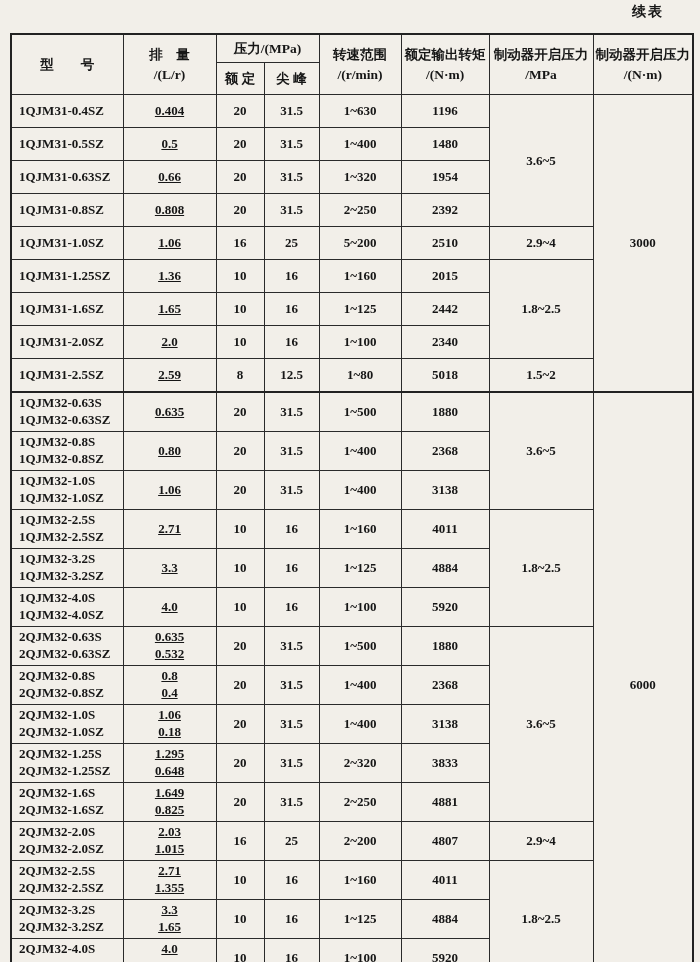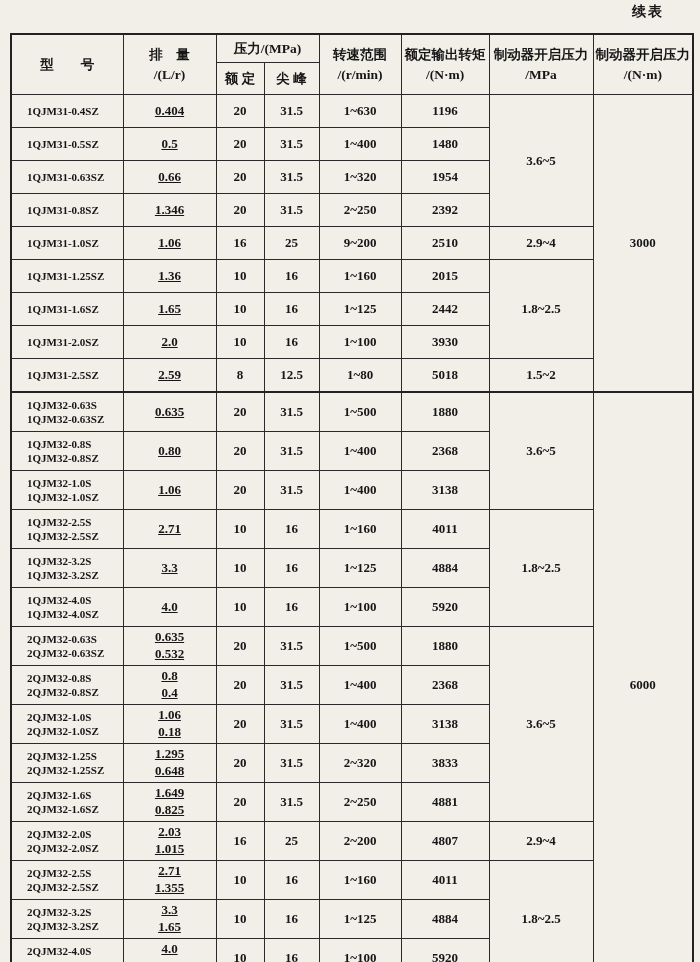--- a/index.html
+++ b/index.html
@@ -25,21 +25,21 @@
   .spec td,.spec th{
     border:1.5px solid #2a2a2a;
     padding:0;
     font-weight:bold;
     vertical-align:middle;
     overflow:hidden;
   }
   .spec th{font-size:13.5px;font-weight:bold;}
   .hdr2{font-size:12.5px;}
   .spec td{font-size:13px;text-align:center;}
-  td.model{text-align:left;padding-left:15px;font-size:11px;line-height:1.3;}
+  td.model{text-align:left;padding-left:7px;font-size:13px;line-height:1.3;}
   td.model div{white-space:nowrap;}
   td.disp div{line-height:1.3;text-decoration:underline;}
   tr.s1 td{height:32px;}
   tr.s2 td{height:38px;}
   tr.hA th{height:27px;}
   tr.hB th{height:31px;}
   tr.sect td{border-top:2.5px solid #222;}
   .hsub{line-height:1.45;}
 </style>
 </head>
@@ -126,37 +126,37 @@
         <td>20</td>
         <td>31.5</td>
         <td>1~320</td>
         <td>1954</td>
       </tr>
       <tr class="s1">
         <td class="model">
             <div>1QJM31-0.8SZ</div>
           </td>
         <td class="disp">
-            <div>1.346</div>
+            <div>0.808</div>
           </td>
         <td>20</td>
         <td>31.5</td>
         <td>2~250</td>
         <td>2392</td>
       </tr>
       <tr class="s1">
         <td class="model">
             <div>1QJM31-1.0SZ</div>
           </td>
         <td class="disp">
             <div>1.06</div>
           </td>
         <td>16</td>
         <td>25</td>
-        <td>9~200</td>
+        <td>5~200</td>
         <td>2510</td>
         <td>2.9~4</td>
       </tr>
       <tr class="s1">
         <td class="model">
             <div>1QJM31-1.25SZ</div>
           </td>
         <td class="disp">
             <div>1.36</div>
           </td>
@@ -181,21 +181,21 @@
       <tr class="s1">
         <td class="model">
             <div>1QJM31-2.0SZ</div>
           </td>
         <td class="disp">
             <div>2.0</div>
           </td>
         <td>10</td>
         <td>16</td>
         <td>1~100</td>
-        <td>3930</td>
+        <td>2340</td>
       </tr>
       <tr class="s1">
         <td class="model">
             <div>1QJM31-2.5SZ</div>
           </td>
         <td class="disp">
             <div>2.59</div>
           </td>
         <td>8</td>
         <td>12.5</td>

